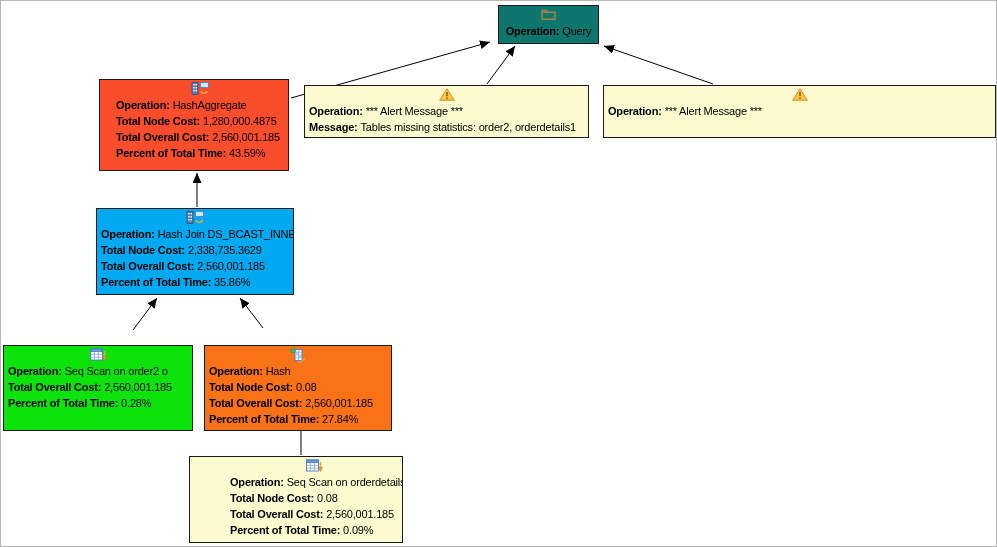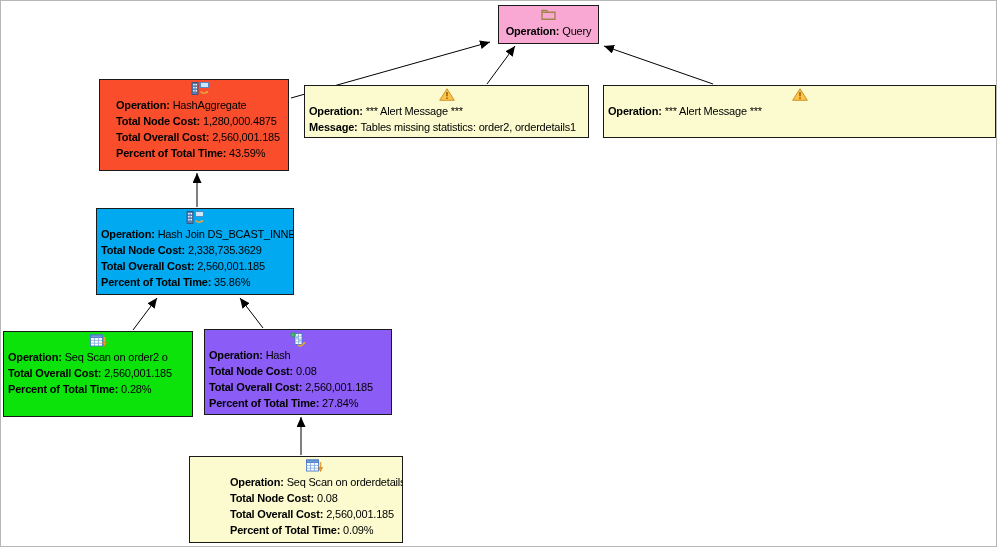--- a/index.html
+++ b/index.html
@@ -52,21 +52,21 @@
     </defs>
     <line x1="290" y1="97" x2="489" y2="41" stroke="#000" stroke-width="1" marker-end="url(#arrow)"></line>
     <line x1="486" y1="83" x2="514" y2="45" stroke="#000" stroke-width="1" marker-end="url(#arrow)"></line>
     <line x1="712" y1="83" x2="603" y2="45" stroke="#000" stroke-width="1" marker-end="url(#arrow)"></line>
     <line x1="196" y1="206" x2="196" y2="172" stroke="#000" stroke-width="1" marker-end="url(#arrow)"></line>
     <line x1="132" y1="329" x2="156" y2="297" stroke="#000" stroke-width="1" marker-end="url(#arrow)"></line>
     <line x1="262" y1="327" x2="239" y2="297" stroke="#000" stroke-width="1" marker-end="url(#arrow)"></line>
     <line x1="300" y1="454" x2="300" y2="416" stroke="#000" stroke-width="1" marker-end="url(#arrow)"></line>
   </svg>
 
-  <div class="node n-query" style="background-color: #f9a8d4;">
+  <div class="node n-query" style="background-color: #0f766e;">
     <div class="icon-row">
       <svg width="15" height="12" viewBox="0 0 15 12">
         <path d="M1,2.5 h4.5 l1.5,1.8 h7 v7 h-13 z" fill="none" stroke="#A5854E" stroke-width="1.4"></path>
         <path d="M1,4.3 h6" stroke="#A5854E" stroke-width="1.4" fill="none"></path>
       </svg>
     </div>
     <div class="tline center">
       <span class="lbl">Operation:</span><span class="val">Query</span>
     </div>
   </div>
@@ -129,36 +129,36 @@
         <path d="M9.5,9.5 q3.5,3.5 7,0" fill="none" stroke="#E8A33D" stroke-width="1.6"></path>
         <path d="M16,11.5 l1.6,-2.3 l-2.8,-0.3 z" fill="#E8A33D"></path>
       </svg>
     </div>
     <div class="tline"><span class="lbl">Operation:</span><span class="val">Hash Join DS_BCAST_INNER</span></div>
     <div class="tline"><span class="lbl">Total Node Cost:</span><span class="val">2,338,735.3629</span></div>
     <div class="tline"><span class="lbl">Total Overall Cost:</span><span class="val">2,560,001.185</span></div>
     <div class="tline"><span class="lbl">Percent of Total Time:</span><span class="val">35.86%</span></div>
   </div>
 
-  <div class="node n-seqscan1" style="background-color: rgb(11, 227, 11);">
+  <div class="node n-seqscan1" style="background-color: rgb(11, 227, 11); margin-top: 14px;">
     <div class="icon-row">
       <svg width="17" height="14" viewBox="0 0 17 14">
         <rect x="0.5" y="1" width="12" height="11" fill="#fff" stroke="#4A78C8" stroke-width="0.9"></rect>
         <rect x="0.5" y="1" width="12" height="2.6" fill="#6E9BD8" stroke="#4A78C8" stroke-width="0.9"></rect>
         <path d="M4.5,3.6 V12 M8.5,3.6 V12 M0.5,6.4 H12.5 M0.5,9.2 H12.5" stroke="#7FA8DC" stroke-width="0.8" fill="none"></path>
         <path d="M14.5,3 V9" stroke="#E8A33D" stroke-width="1.6" fill="none"></path>
         <path d="M12.4,8.5 h4.2 l-2.1,4 z" fill="#F0A030" stroke="#C07818" stroke-width="0.6"></path>
       </svg>
     </div>
     <div class="tline"><span class="lbl">Operation:</span><span class="val">Seq Scan on order2 o</span></div>
     <div class="tline"><span class="lbl">Total Overall Cost:</span><span class="val">2,560,001.185</span></div>
     <div class="tline"><span class="lbl">Percent of Total Time:</span><span class="val">0.28%</span></div>
   </div>
 
-  <div class="node n-hash" style="background-color: #8b5cf6;">
+  <div class="node n-hash" style="background-color: #f97316; margin-top: 16px;">
     <div class="icon-row">
       <svg width="16" height="15" viewBox="0 0 16 15">
         <rect x="5" y="1.5" width="7" height="11" fill="#fff" stroke="#4A78C8" stroke-width="0.9"></rect>
         <path d="M5,4.2 H12 M5,7 H12 M5,9.8 H12 M8.5,1.5 V12.5" stroke="#7FA8DC" stroke-width="0.8" fill="none"></path>
         <rect x="5.6" y="4.8" width="2.4" height="1.7" fill="#9DC3EA"></rect>
         <rect x="9" y="7.6" width="2.4" height="1.7" fill="#9DC3EA"></rect>
         <circle cx="3" cy="2.8" r="2.2" fill="#3FBF6F" stroke="#2E8F52" stroke-width="0.8"></circle>
         <path d="M8,13.5 q4,1.5 6,-2.5" fill="none" stroke="#E8A33D" stroke-width="1.5"></path>
         <path d="M14.8,12.6 l0.9,-2.9 l-2.9,0.7 z" fill="#E8A33D"></path>
       </svg>

